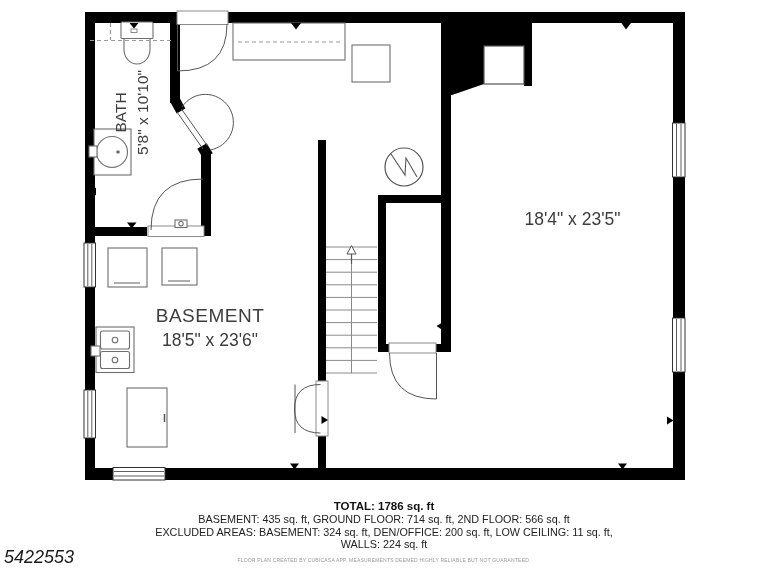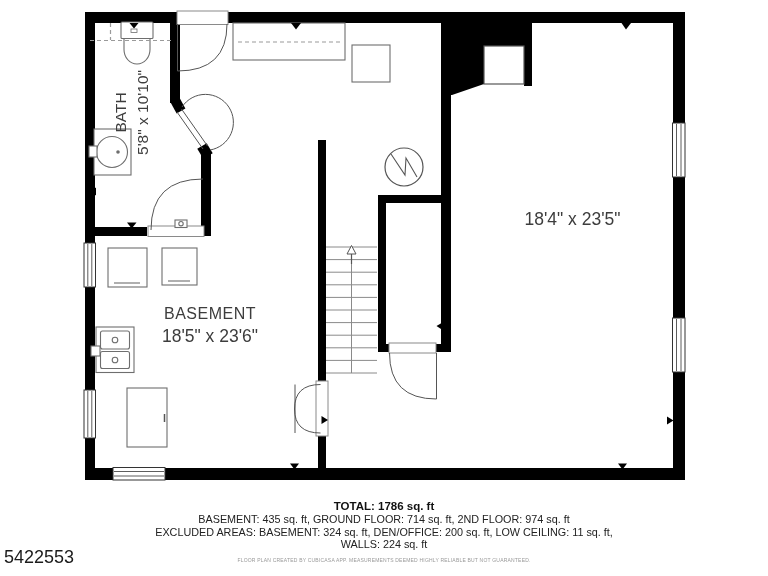--- a/index.html
+++ b/index.html
@@ -9,32 +9,32 @@
   .wall{fill:#000;}
   .fixture{fill:#fff;stroke:#6e6e6e;stroke-width:1.1;}
   .door-arc{fill:none;stroke:#555;stroke-width:1;}
   .gap{fill:#fff;stroke:#8a8a8a;stroke-width:1;}
   .win{fill:#fff;stroke:#333;stroke-width:1;}
   .winline{stroke:#333;stroke-width:0.8;}
   .dash{stroke:#9a9a9a;stroke-width:1.2;stroke-dasharray:4 3;fill:none;}
   .stair{stroke:#8a8a8a;stroke-width:1;fill:none;}
   .marker{fill:#000;}
   .label{position:absolute;color:#3d3d3d;text-align:center;}
-  .room-name{font-size:16px;letter-spacing:0.5px;}
+  .room-name{font-size:19px;letter-spacing:0.5px;}
   .room-dims{font-size:17.5px;margin-top:3px;}
   .rec .room-name{font-size:19px;}
   .bath-wrap{position:absolute;left:76px;top:56px;width:114px;height:112px;
              display:flex;align-items:center;justify-content:center;}
   .bath-rot{transform:rotate(-90deg);white-space:nowrap;text-align:center;
             color:#3d3d3d;font-size:15.5px;line-height:1.45;}
   .summary{position:absolute;left:0;top:500px;width:768px;text-align:center;color:#222;}
   .sum-total{font-size:11.5px;font-weight:bold;color:#111;line-height:13px;}
   .sum-line{font-size:10.8px;line-height:12.6px;}
   .sum-disc{font-size:5px;color:#999;margin-top:6px;letter-spacing:0.2px;}
-  .plan-id{position:absolute;left:4px;top:547px;font-size:18px;color:#1b1b1b;}
+  .plan-id{position:absolute;left:4px;top:547px;font-size:18px;color:#1b1b1b;font-style:italic;}
 </style>
 </head>
 <body>
 
 <div class="canvas">
 
   <svg width="768" height="576" viewBox="0 0 768 576">
 
     <g>
       <rect class="wall" x="85" y="12" width="92" height="11"></rect>
@@ -220,21 +220,21 @@
     <div class="room-name">BASEMENT</div>
     <div class="room-dims">18'5" x 23'6"</div>
   </div>
 
   <div class="label rec" style="left:455px;top:206px;width:235px;">
     <div class="room-dims">18'4" x 23'5"</div>
   </div>
 
   <div class="summary">
     <div class="sum-total">TOTAL: 1786 sq. ft</div>
-    <div class="sum-line">BASEMENT: 435 sq. ft, GROUND FLOOR: 714 sq. ft, 2ND FLOOR: 974 sq. ft</div>
+    <div class="sum-line">BASEMENT: 435 sq. ft, GROUND FLOOR: 714 sq. ft, 2ND FLOOR: 566 sq. ft</div>
     <div class="sum-line">EXCLUDED AREAS: BASEMENT: 324 sq. ft, DEN/OFFICE: 200 sq. ft, LOW CEILING: 11 sq. ft,</div>
     <div class="sum-line">WALLS: 224 sq. ft</div>
     <div class="sum-disc">FLOOR PLAN CREATED BY CUBICASA APP. MEASUREMENTS DEEMED HIGHLY RELIABLE BUT NOT GUARANTEED.</div>
   </div>
 
   <div class="plan-id">5422553</div>
 
 </div>
 
 </body></html>

